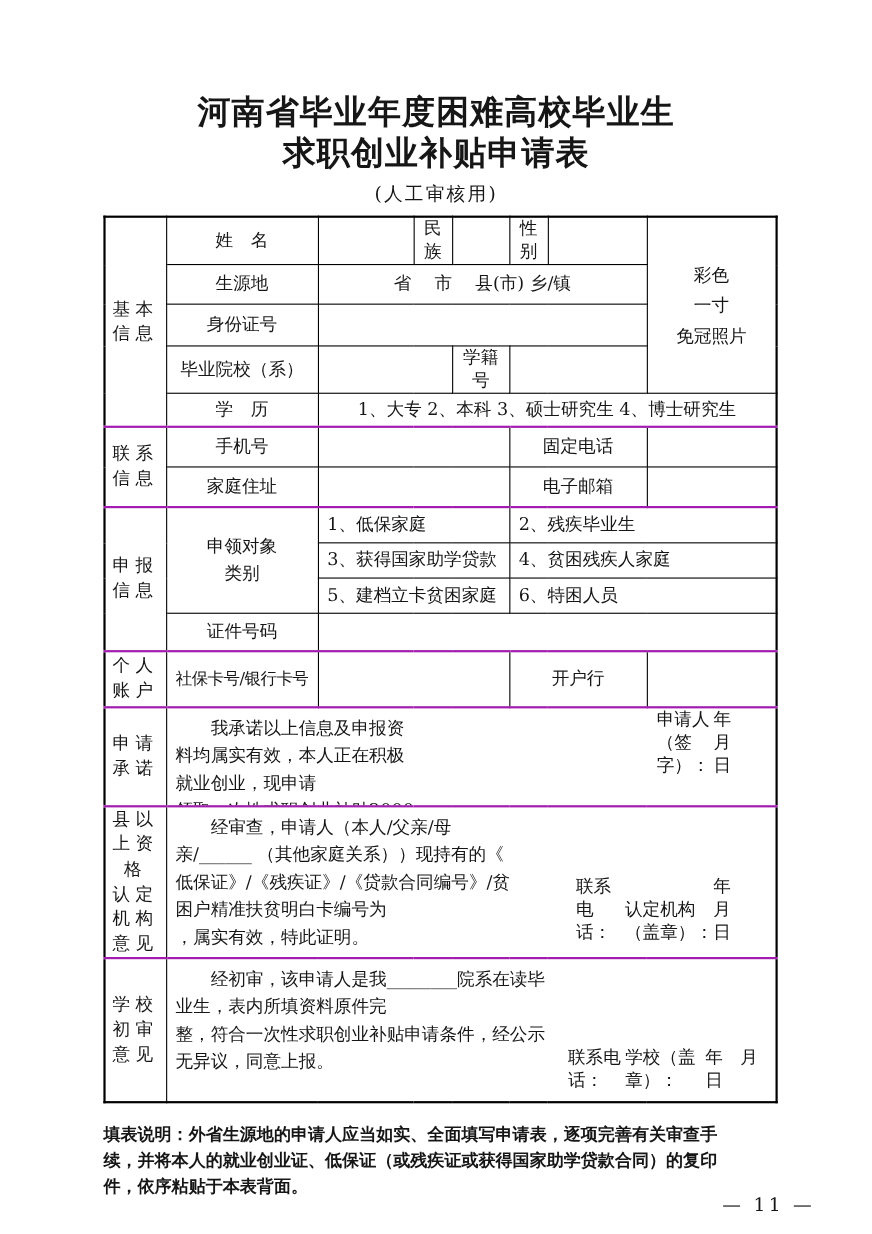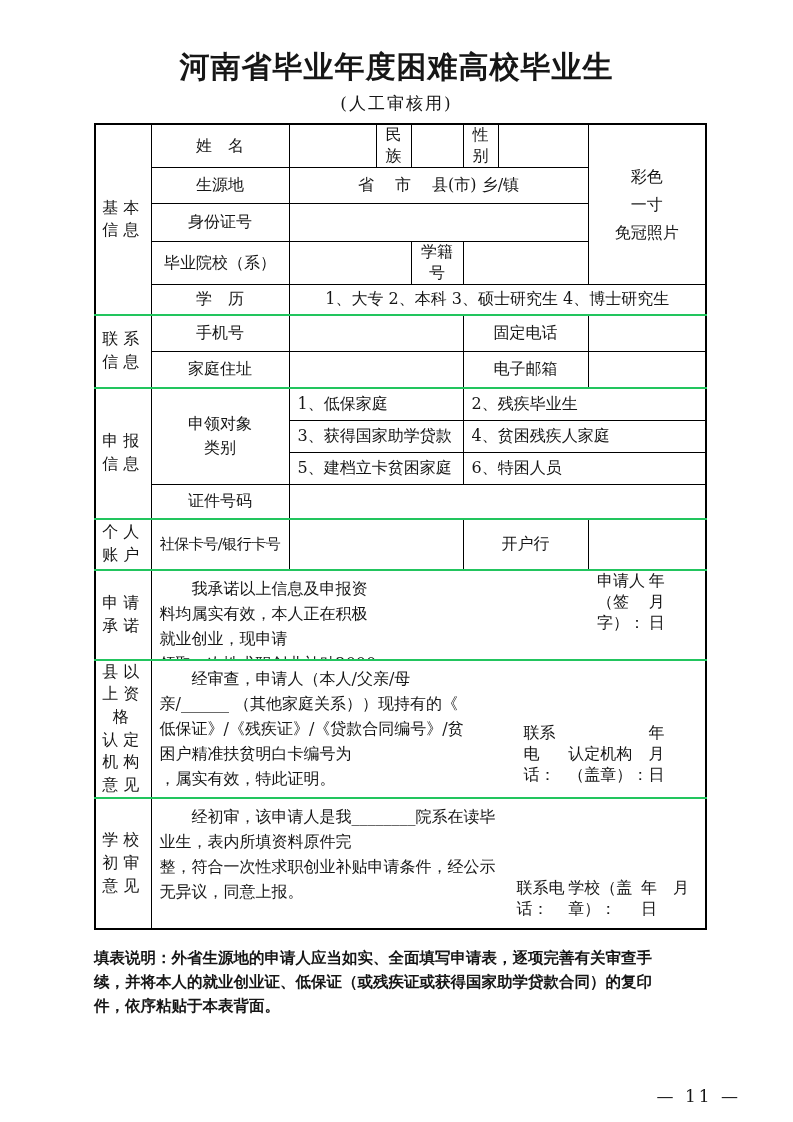--- a/index.html
+++ b/index.html
@@ -5,21 +5,21 @@
   * { margin:0; padding:0; box-sizing:border-box; }
   html,body { background:#ffffff; }
   body {
     width:793px; height:1122px;
     font-family:"DejaVu Serif","Liberation Serif",serif;
     color:#161616;
   }
   .page { position:relative; width:793px; height:1122px; overflow:hidden; }
 
   .title {
-    padding-top:48px;
+    padding-top:84px;
     text-align:center;
     font-family:"DejaVu Sans","Liberation Sans",sans-serif;
     font-weight:700;
     font-size:30px;
     line-height:37px;
     letter-spacing:1px;
   }
   .subtitle {
     text-align:center;
     font-size:17px;
@@ -35,21 +35,21 @@
     border:2px solid #000;
   }
   td {
     border:1px solid #000;
     font-size:16px;
     text-align:center;
     vertical-align:middle;
     padding:0 2px;
     overflow:hidden;
   }
-  tr.sec td { border-top:2px solid #22c55e; }
+  tr.sec td { border-top:2px solid #a21caf; }
 
   td.cat {
     letter-spacing:5px;
     white-space:pre-line;
     line-height:1.42;
     padding:0;
     font-size:16px;
   }
   td.photo { white-space:pre-line; line-height:1.75; }
   td.optcell { text-align:left; padding-left:8px; }
@@ -98,20 +98,21 @@
     font-size:17px;
     letter-spacing:3px;
   }
 </style>
 </head>
 <body>
 
 <div class="page">
 
   <div class="title">河南省毕业年度困难高校毕业生</div>
+  <div class="title" style="padding-top:0;">求职创业补贴申请表</div>
   <div class="subtitle">(人工审核用)</div>
 
   <table class="form-table">
     <colgroup>
       <col style="width:56px">
         <col style="width:138px">
         <col style="width:87px">
         <col style="width:35px">
       <col style="width:52px">
         <col style="width:35px">

